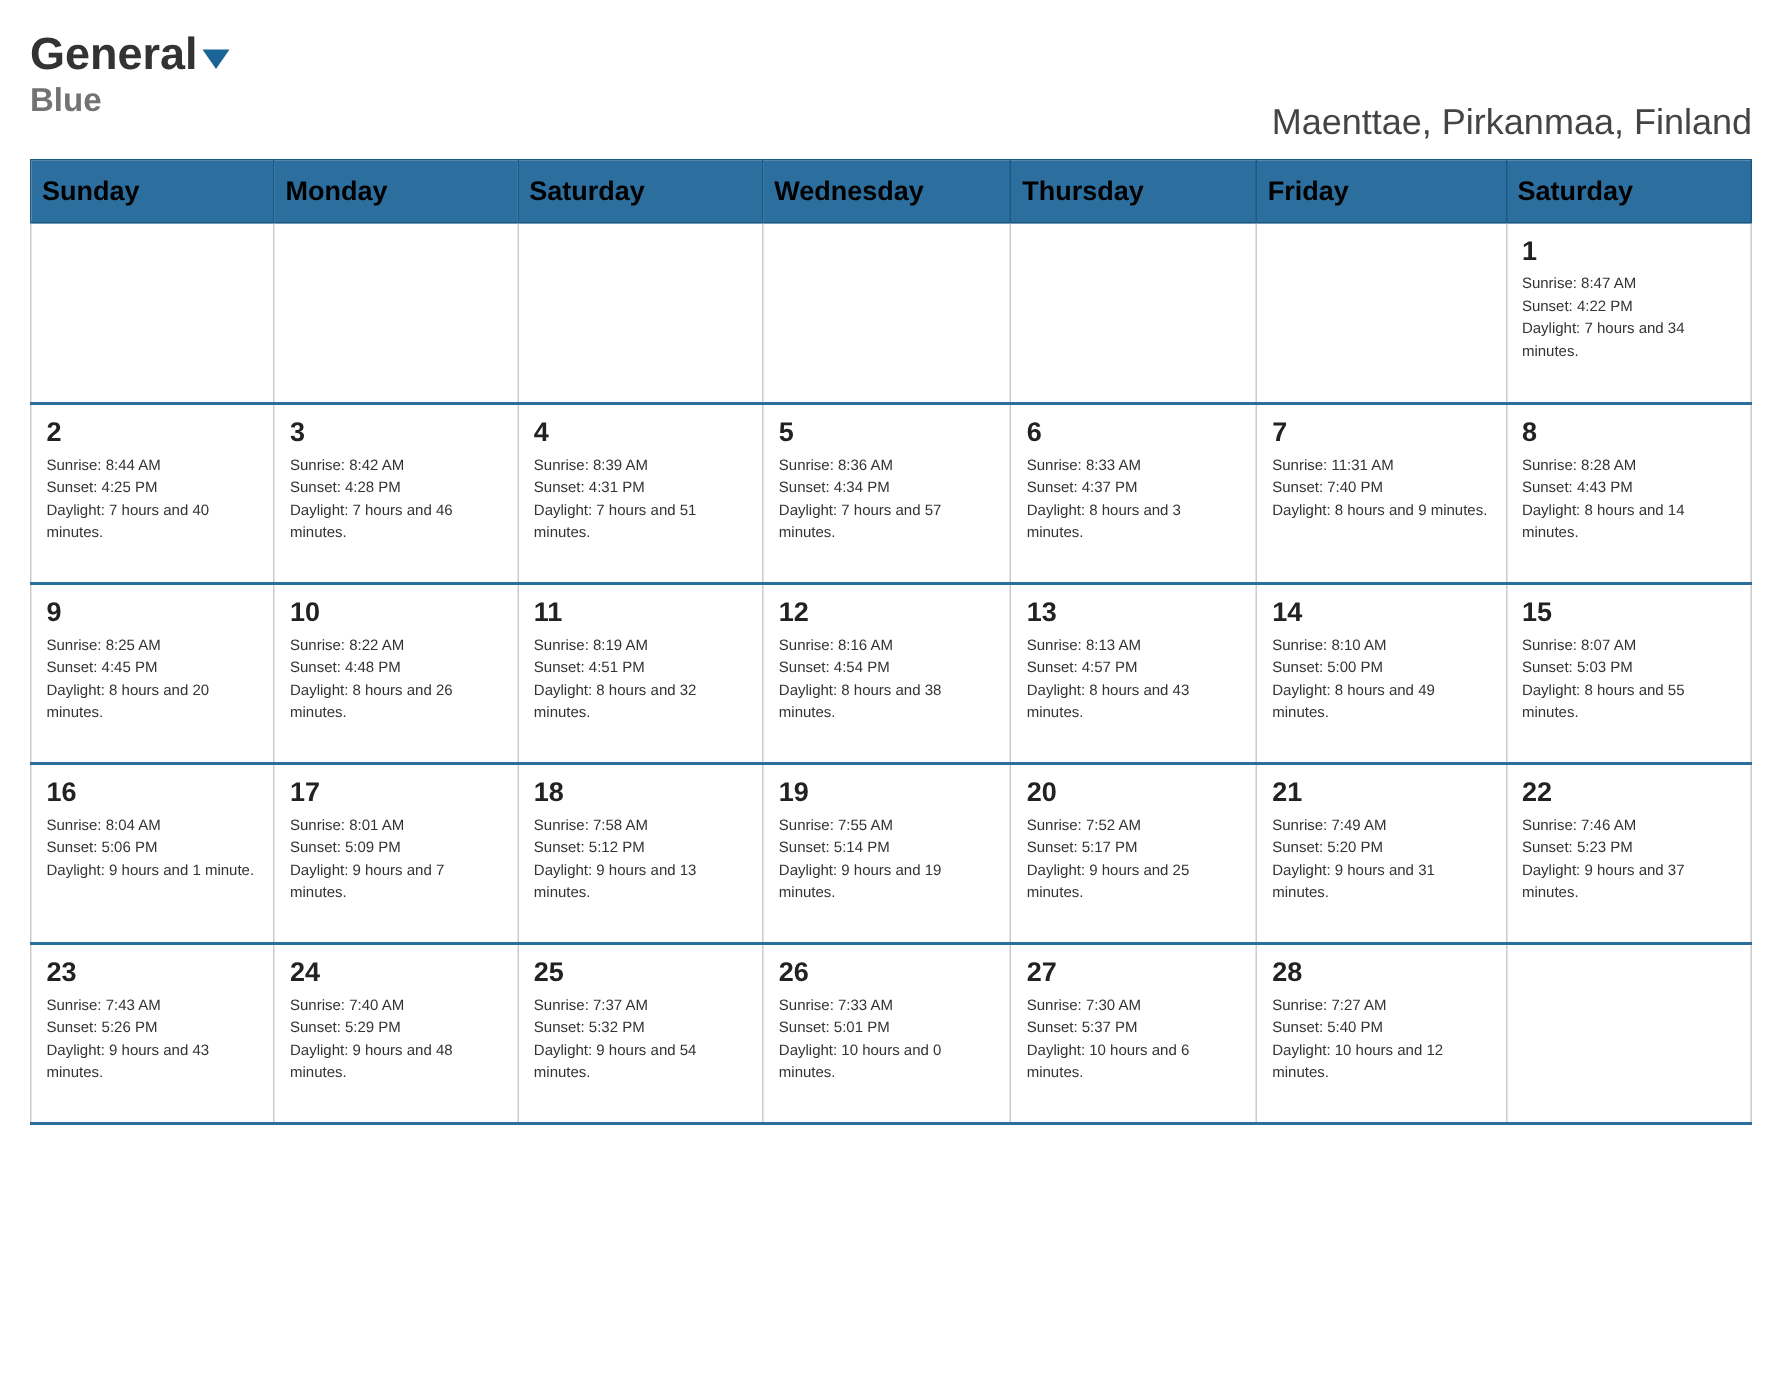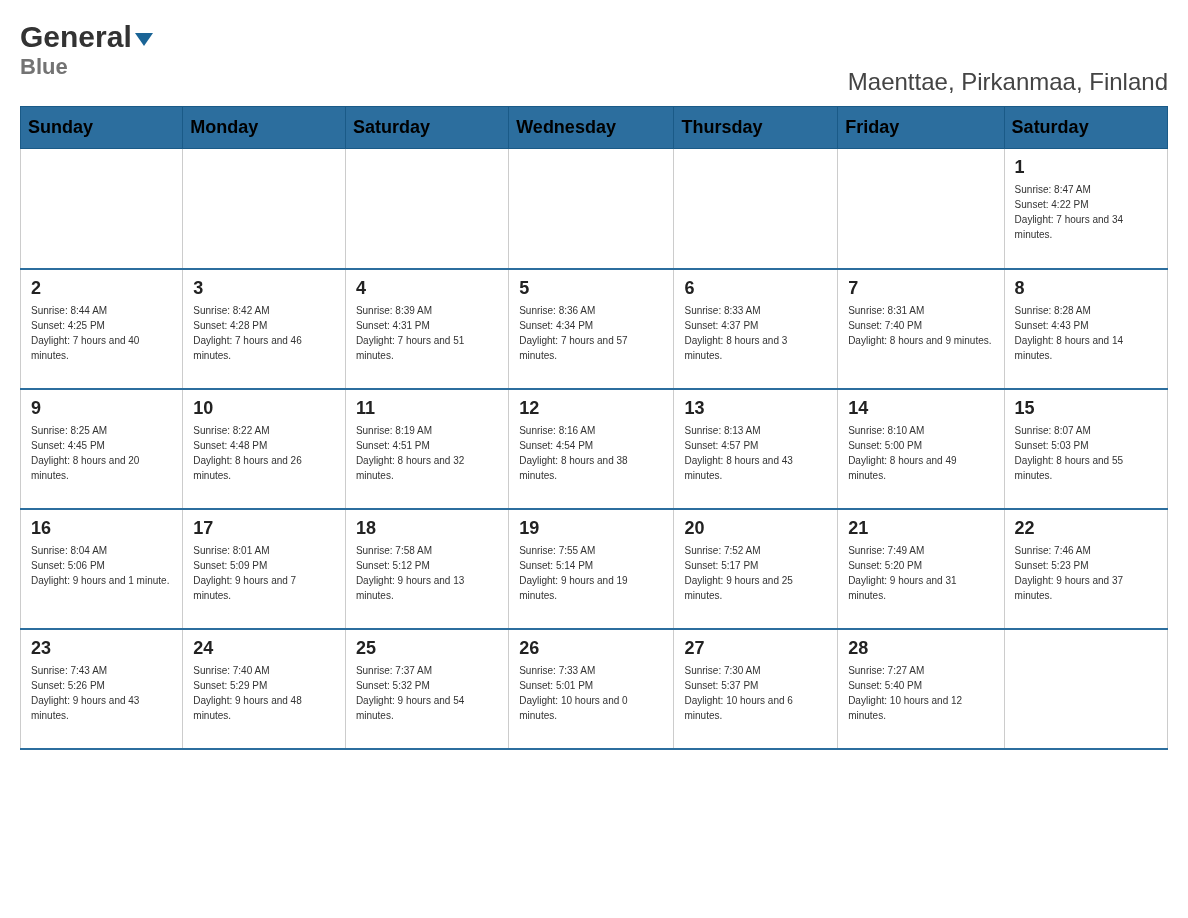--- a/index.html
+++ b/index.html
@@ -181,21 +181,21 @@
         <span class="day-number">6</span>
         <div class="day-info">
           <span>Sunrise: 8:33 AM</span><br>
           <span>Sunset: 4:37 PM</span><br>
           <span>Daylight: 8 hours and 3 minutes.</span>
         </div>
       </td>
         <td>
         <span class="day-number">7</span>
         <div class="day-info">
-          <span>Sunrise: 8:31 AM</span><br>
+          <span>Sunrise: 11:31 AM</span><br>
           <span>Sunset: 7:40 PM</span><br>
           <span>Daylight: 8 hours and 9 minutes.</span>
         </div>
       </td>
         <td>
         <span class="day-number">8</span>
         <div class="day-info">
           <span>Sunrise: 8:28 AM</span><br>
           <span>Sunset: 4:43 PM</span><br>
           <span>Daylight: 8 hours and 14 minutes.</span>

